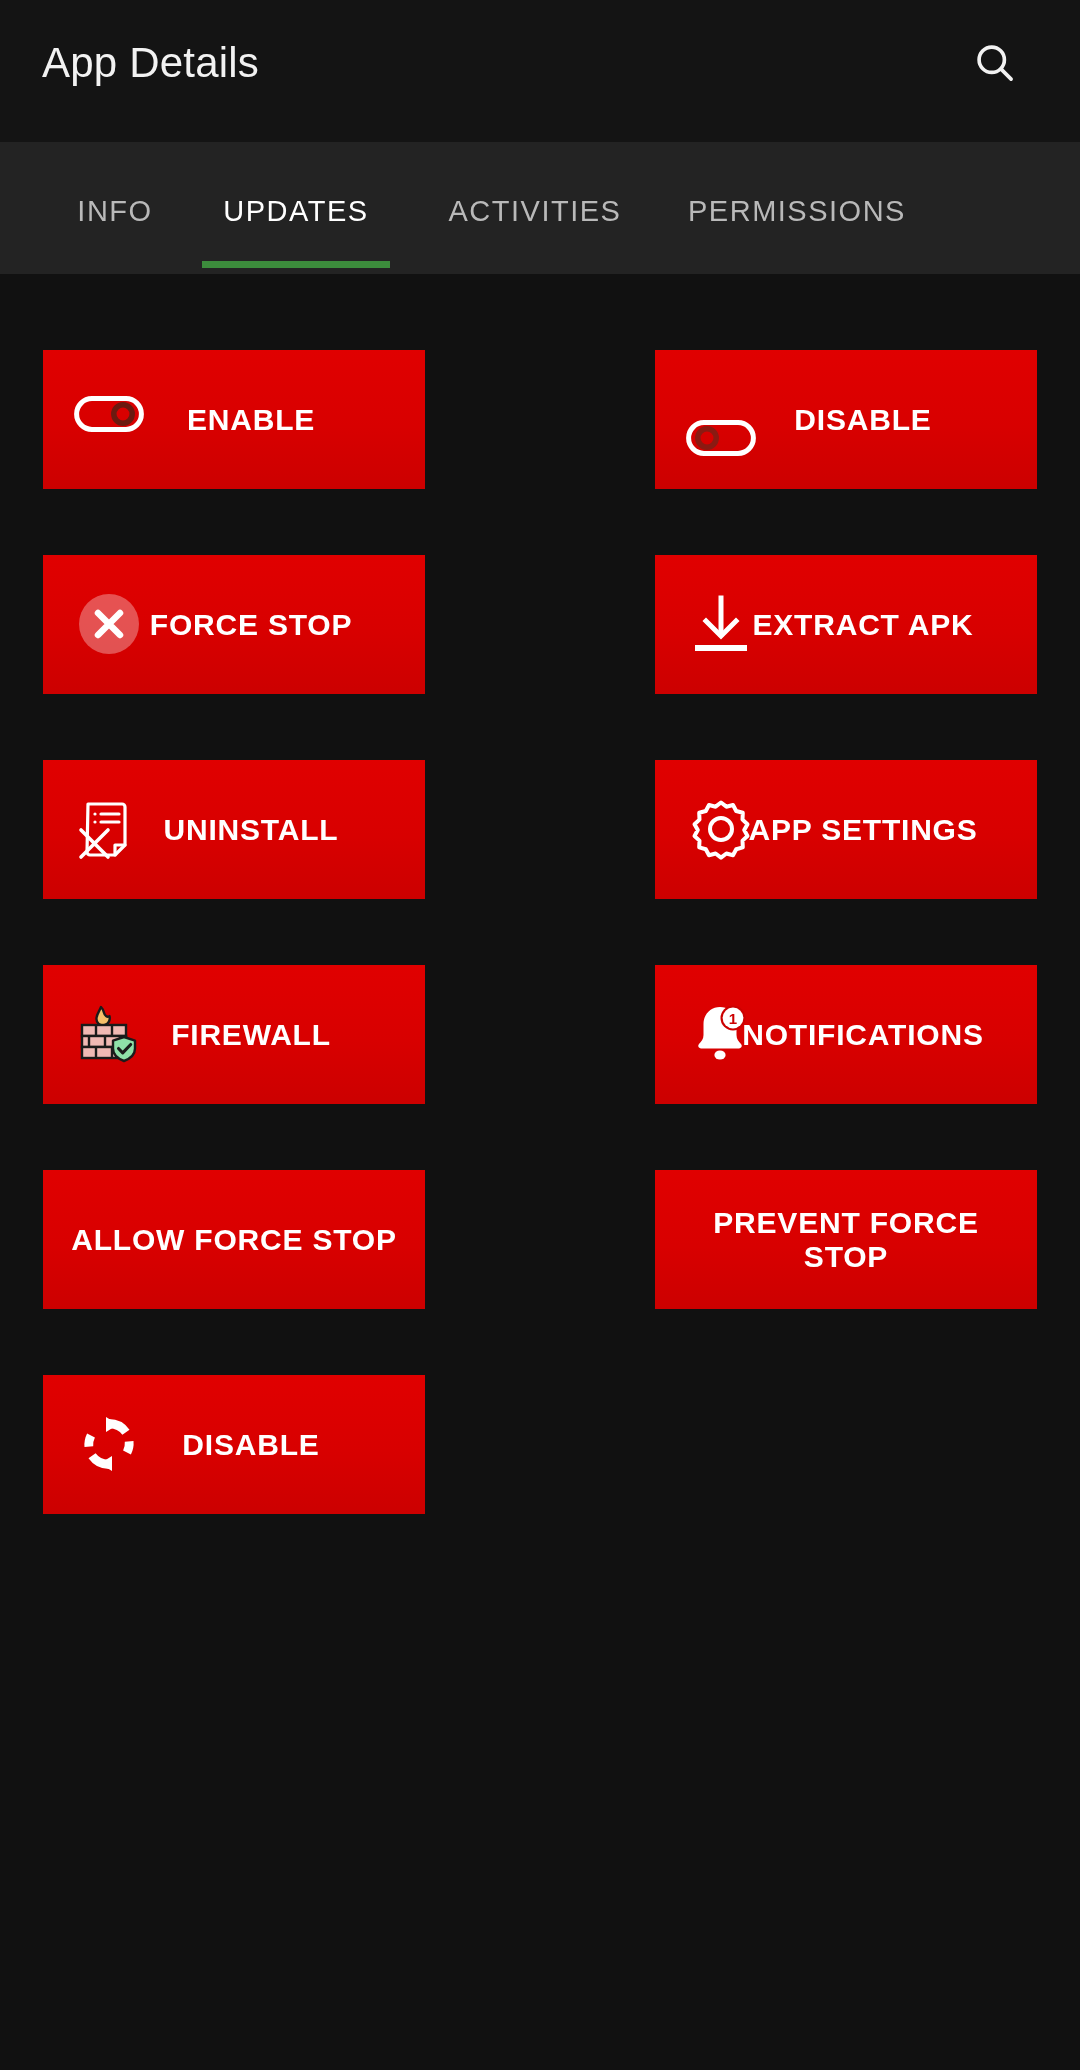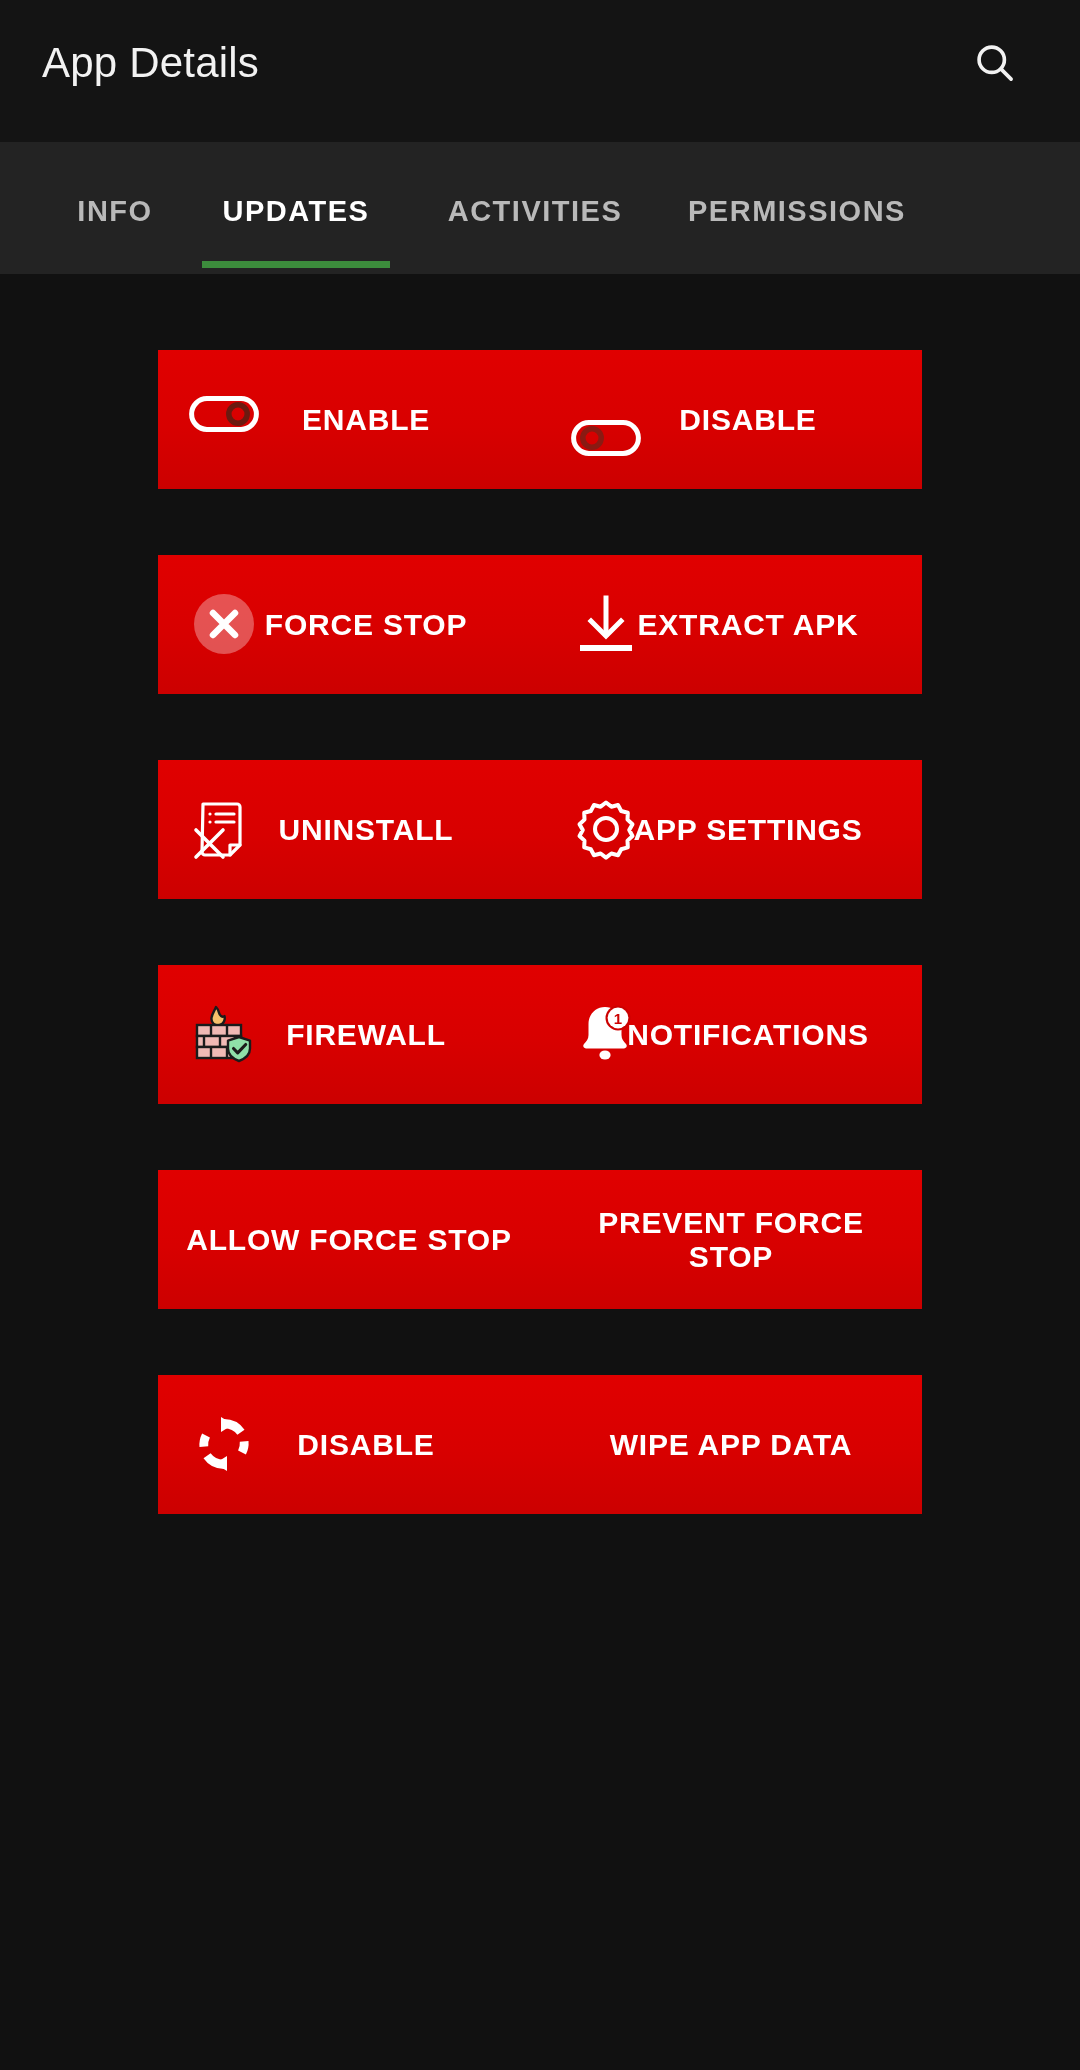--- a/index.html
+++ b/index.html
@@ -55,21 +55,21 @@
     display: flex;
     align-items: flex-start;
   }
   .tab {
     height: 132px;
     display: flex;
     align-items: center;
     justify-content: center;
     position: relative;
     font-size: 29px;
-    font-weight: 700;
+    font-weight: 400;
     letter-spacing: 1.5px;
     color: #b9b9b9;
     padding: 16px 0 10px 0;
   }
   .tab-info        { width: 146px; margin-left: 42px; }
   .tab-actions     { width: 216px; }
   .tab-activities  { width: 262px; align-items: center; }
   .tab-permissions { width: 262px; }
 
   .tab.active { color: #ffffff; }
@@ -85,21 +85,21 @@
 
   
   .grid {
     position: absolute;
     left: 43px;
     top: 350px;
     width: 994px;
   }
   .grid-row {
     display: flex;
-    justify-content: center;
+    justify-content: space-between;
     margin-bottom: 66px;
   }
   .grid-row:last-child { margin-bottom: 0; }
 
   .action-btn {
     width: 382px;
     height: 139px;
     background: linear-gradient(180deg, #e00000 0%, #d80000 55%, #cc0000 100%);
     position: relative;
     display: flex;
@@ -314,19 +314,16 @@
               <path d="M7.1 18.5 a25 25 0 0 0 -2.6 13.6 l8.7 -0.9 a16.2 16.2 0 0 1 1.7 -8.8 z"></path>
               <path d="M50.9 39.5 a25 25 0 0 0 2.6 -13.6 l-8.7 0.9 a16.2 16.2 0 0 1 -1.7 8.8 z"></path>
               <polygon points="26,2 38,9.5 26,17"></polygon>
               <polygon points="32,56 20,48.5 32,41"></polygon>
             </g>
           </svg>
         </span>
         <span class="btn-label">DISABLE</span>
       </button>
 
-      <button class="action-btn no-icon">
-        <span class="btn-label">WIPE APP DATA</span>
-      </button>
     </div>
 
   </div>
 </div>
 
 </body></html>

